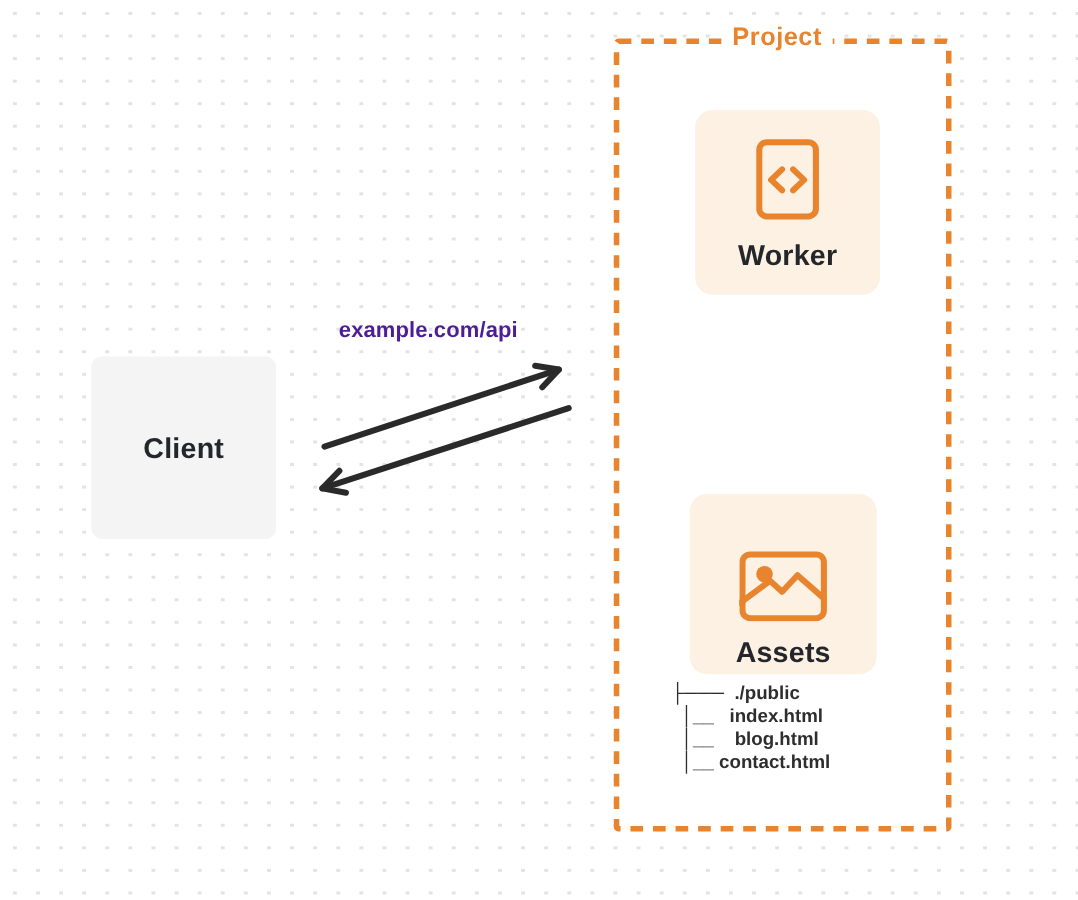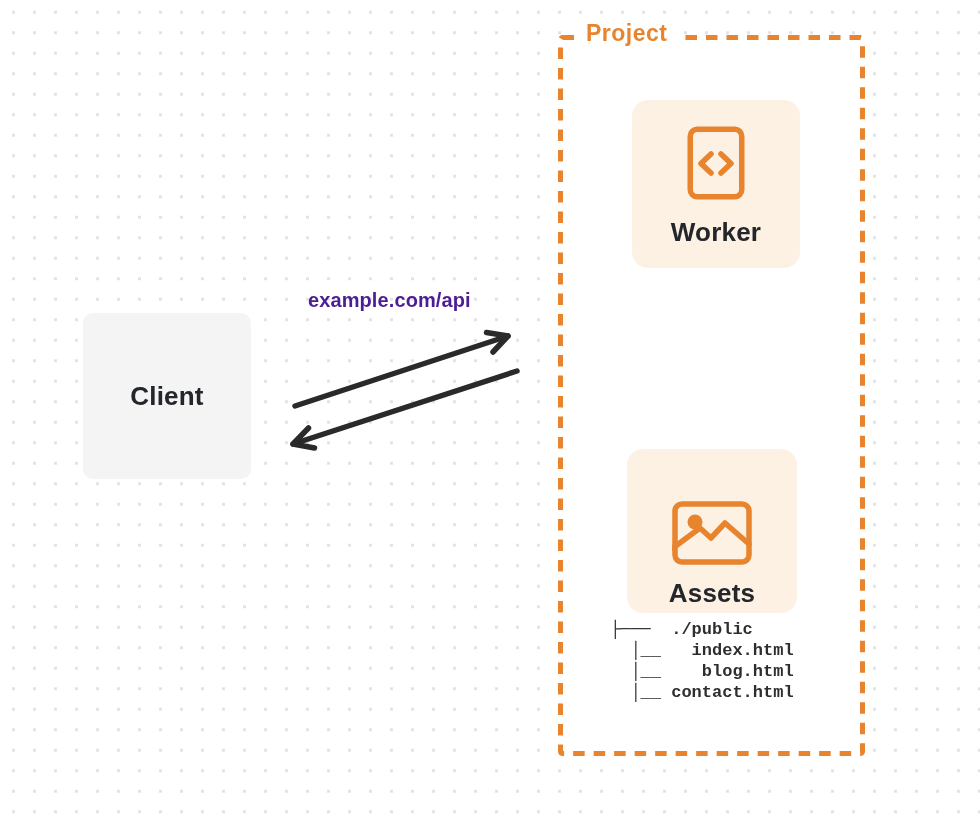--- a/index.html
+++ b/index.html
@@ -13,24 +13,24 @@
     background-size: 21px 20.5px;
     background-position: 3px 2px;
     font-family: "Liberation Sans", sans-serif;
   }
   #diagram-layer {
     position: absolute;
     left: 0; top: 0;
   }
   .project-label-row {
     position: absolute;
-    left: 576px;
+    left: 554px;
     top: 20px;
     width: 305px;
-    text-align: left;
+    text-align: center;
     pointer-events: none;
   }
   .project-label-row span {
     display: inline-block;
     background: #ffffff;
     padding: 0 10px;
     font-size: 23px;
     font-weight: 700;
     letter-spacing: 0.5px;
     color: #e8842e;
@@ -56,42 +56,42 @@
   }
   .card-worker .card-label { margin-top: 17px; font-size: 26px; }
   .card-assets {
     left: 627px; top: 449px;
     width: 170px; height: 164px;
     background: #fcf1e3;
     padding-top: 52px;
   }
   .card-assets .card-label { margin-top: 13px; font-size: 26px; }
   .card-client {
-    left: 83px; top: 313px;
+    left: 83px; top: 324px;
     width: 168px; height: 166px;
     background: #f4f4f5;
     border-radius: 10px;
     justify-content: center;
   }
   .card-client .card-label { font-size: 26px; }
   .request-label {
     position: absolute;
     left: 308px;
     top: 289px;
     font-size: 20px;
     font-weight: 700;
     color: #4c1d95;
     letter-spacing: 0.1px;
   }
   .file-tree {
     position: absolute;
     left: 610px;
     top: 619px;
     margin: 0;
-    font-family: Liberation Mono, monospace;
+    font-family: Liberation Sans, sans-serif;
     font-size: 17px;
     line-height: 21px;
     font-weight: 700;
     color: #2e2e2e;
   }
 </style>
 </head>
 <body>
 
 <svg id="diagram-layer" width="980" height="818" viewBox="0 0 980 818">

